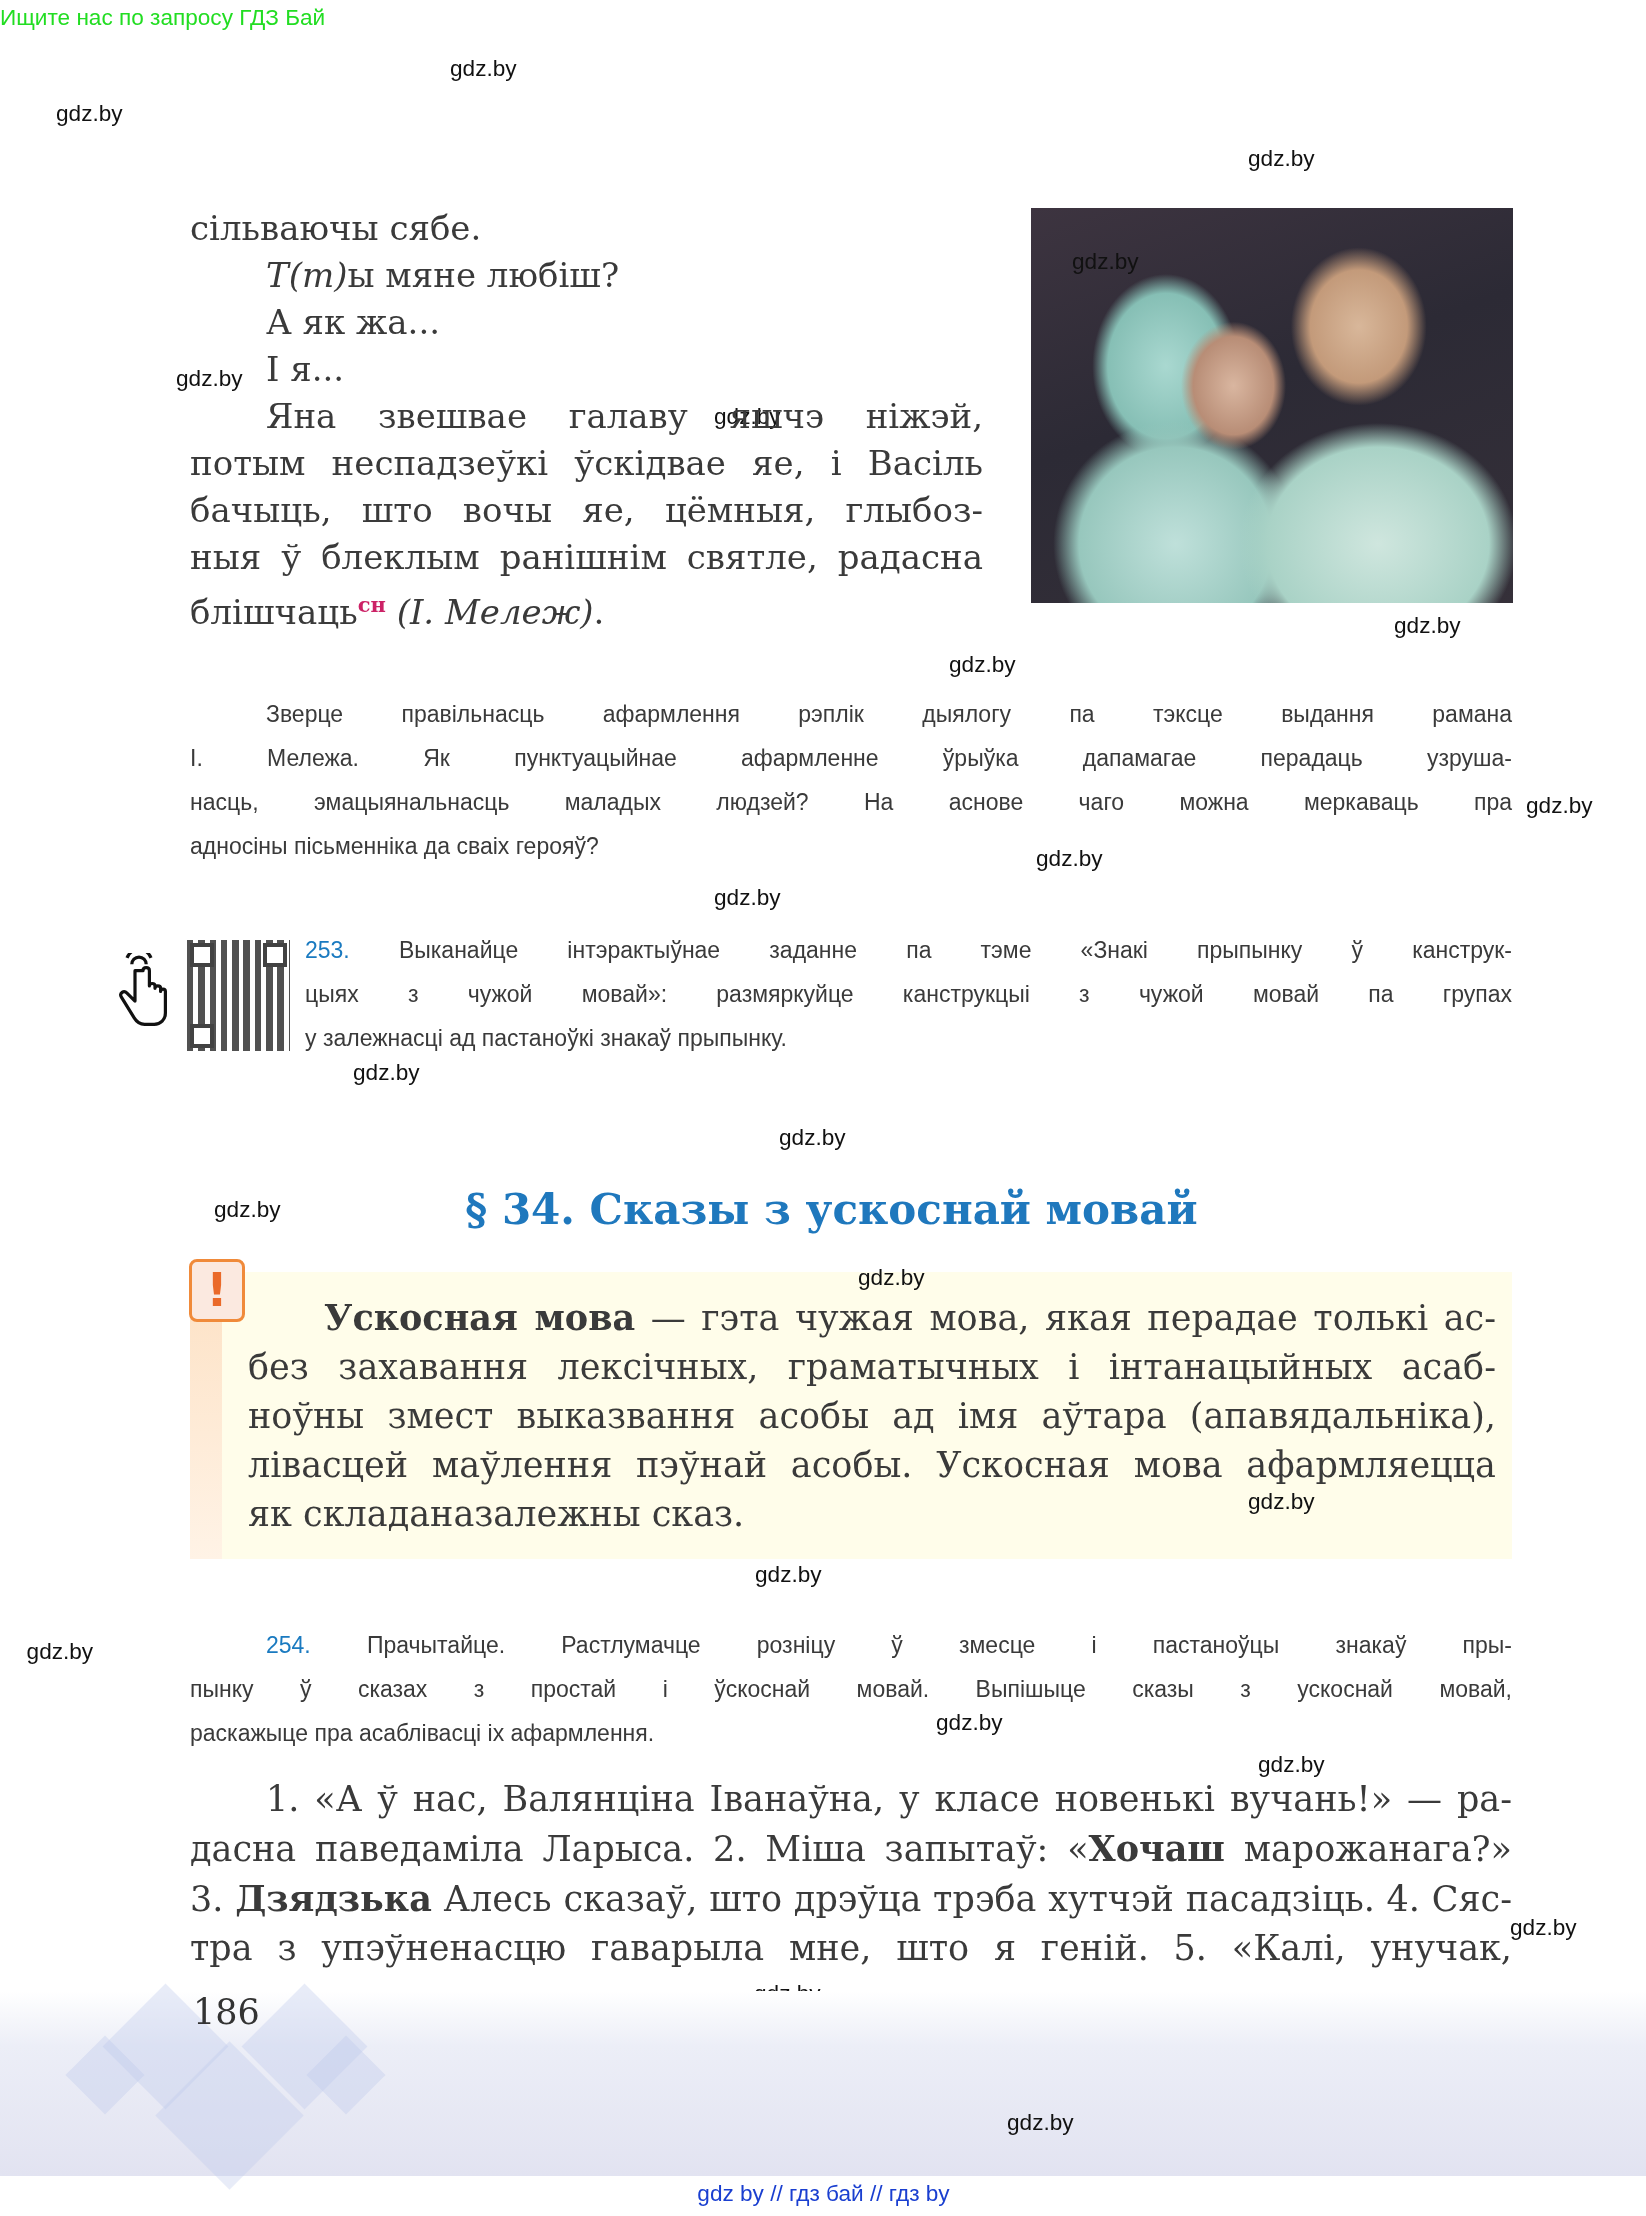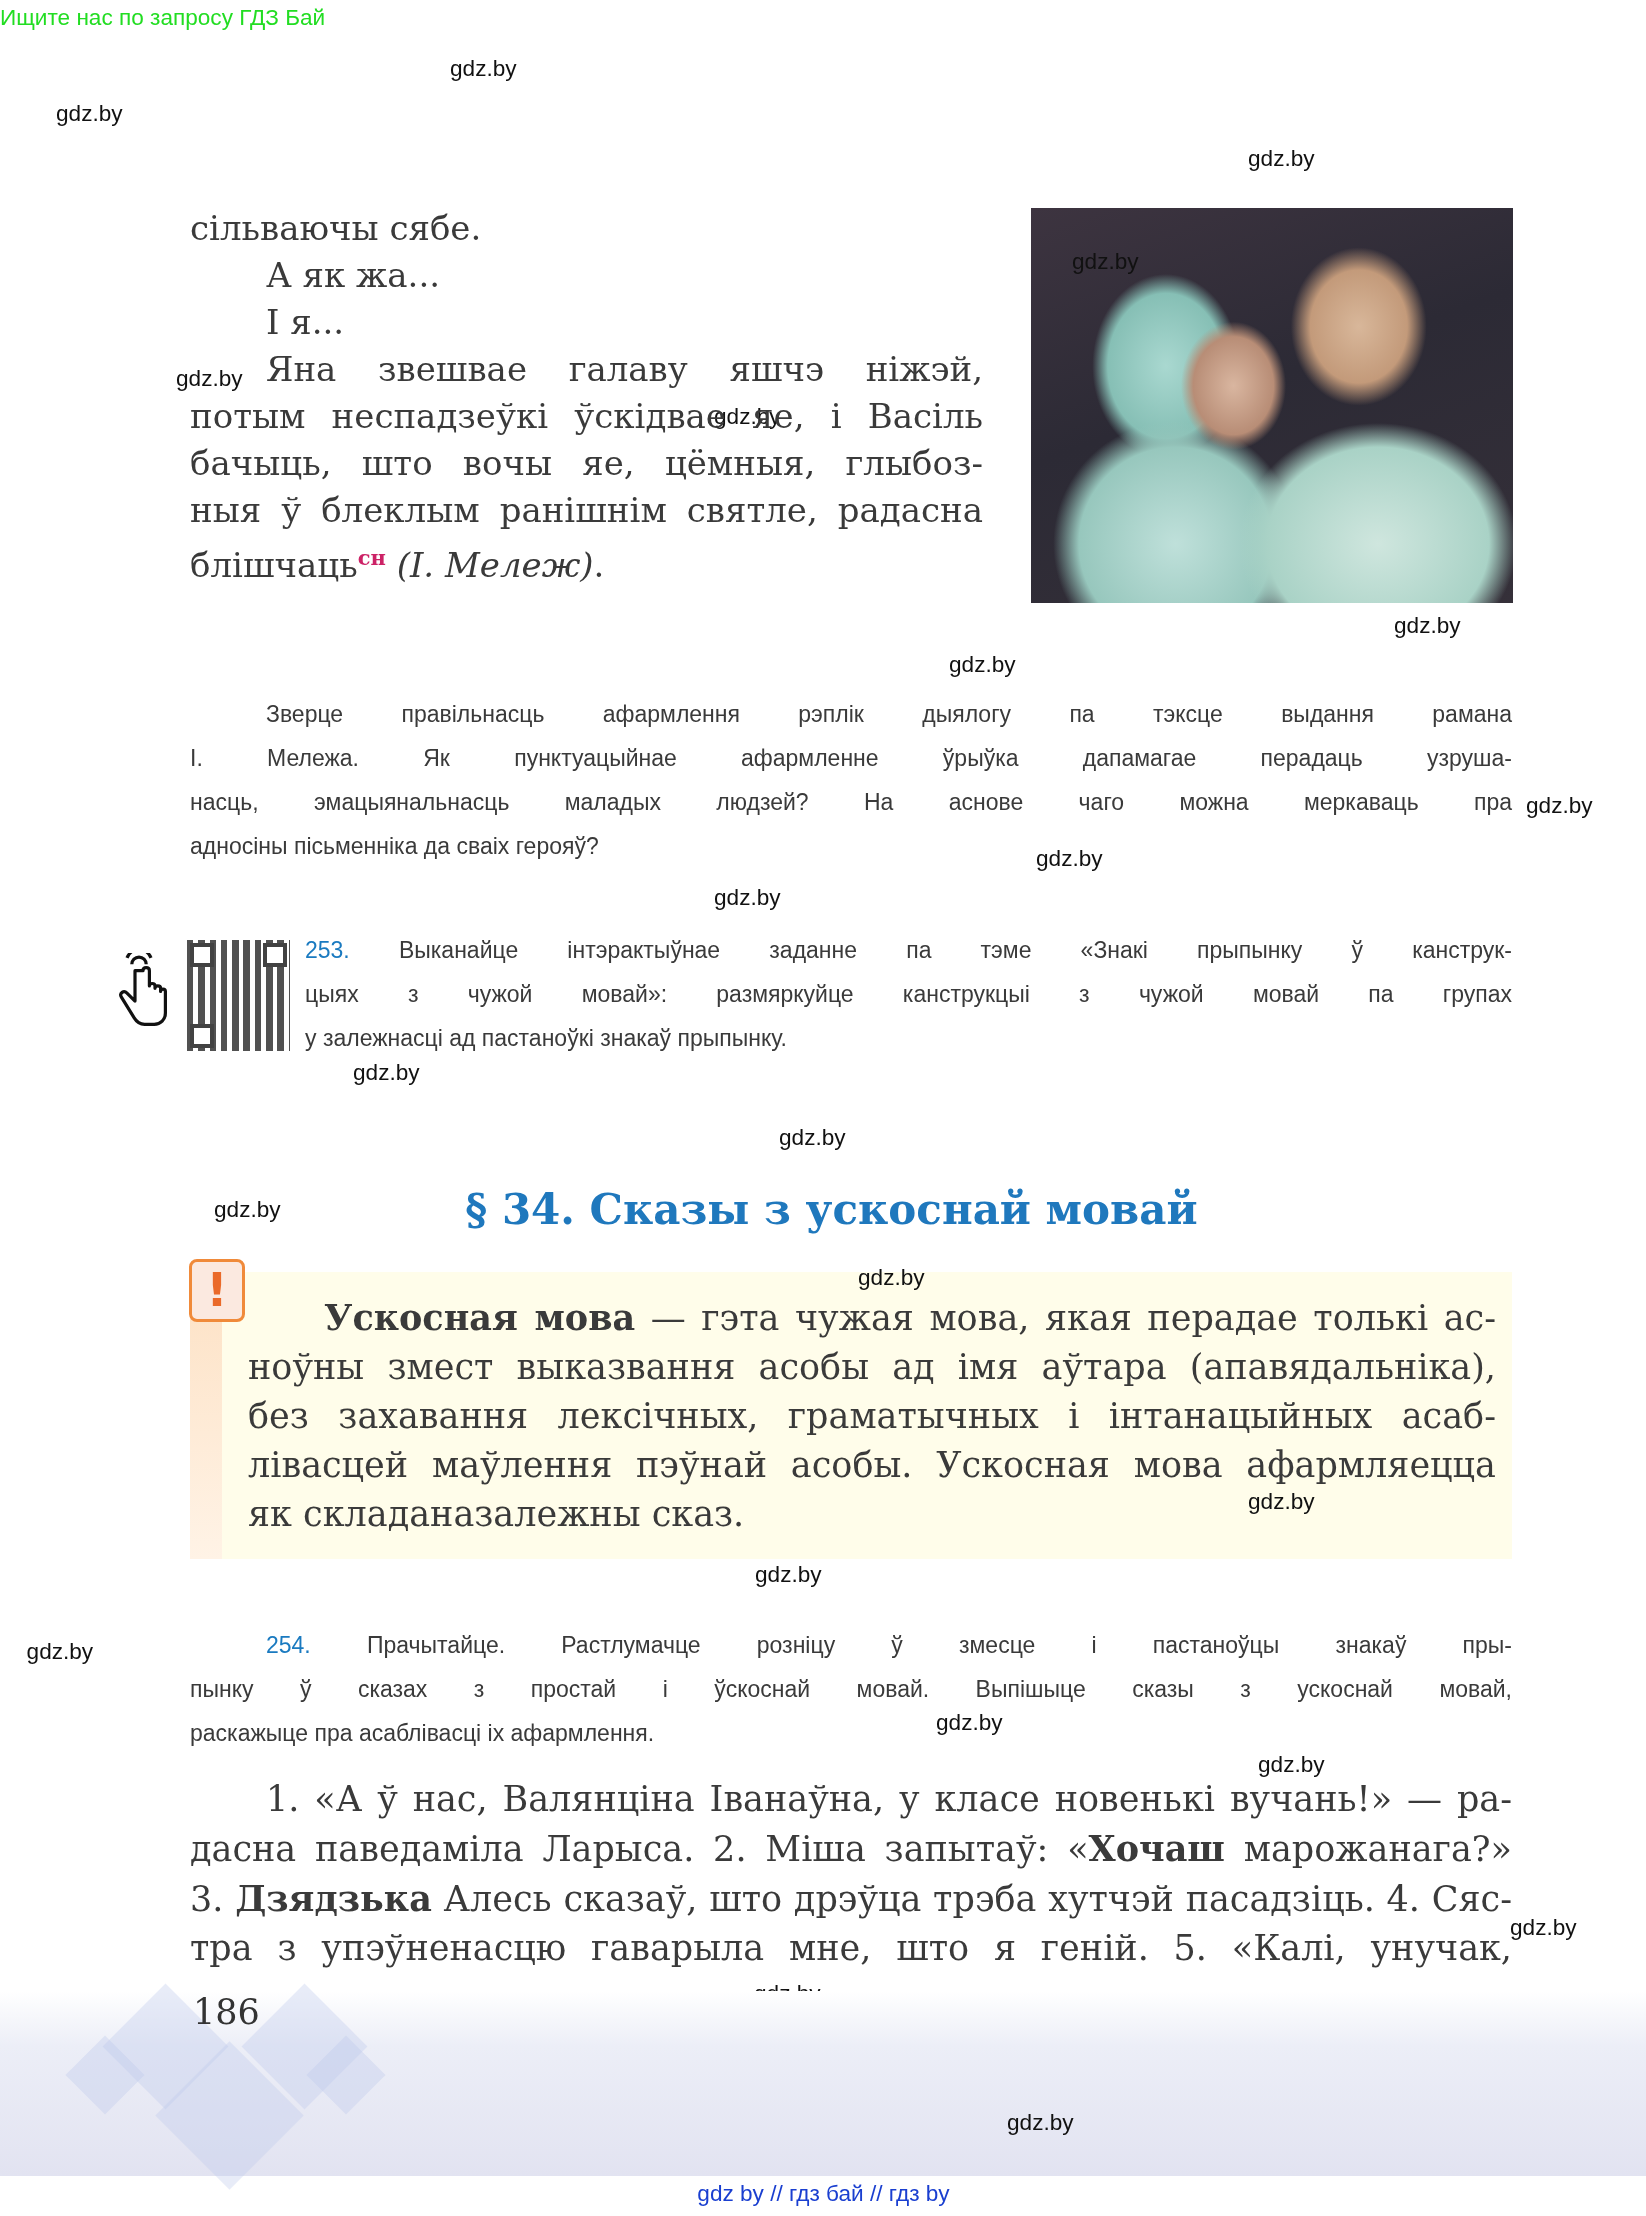--- a/index.html
+++ b/index.html
@@ -120,20 +120,21 @@
 <span class="wm" style="left:755px;top:1564px">gdz.by</span>
 <span class="wm" style="left:26.6px;top:1641px">gdz.by</span>
 <span class="wm" style="left:936px;top:1712px">gdz.by</span>
 <span class="wm" style="left:1258px;top:1754px">gdz.by</span>
 <span class="wm" style="left:1510px;top:1917px">gdz.by</span>
 <span class="wm" style="left:754px;top:1983px">gdz.by</span>
 <span class="wm" style="left:1007px;top:2112px;z-index:3">gdz.by</span>
 
 <div class="abs serif-body" style="left:190px;top:205px;width:793px">
   <span class="line">сільваючы сябе.</span>
+  <span class="line" style="padding-left:76px"><span class="ital">Т(т)</span><span>ы мяне любіш?</span></span>
   <span class="line" style="padding-left:76px">А як жа...</span>
   <span class="line" style="padding-left:76px">І я...</span>
   <span class="justify" style="padding-left:76px">Яна звешвае галаву яшчэ ніжэй,</span>
   <span class="justify">потым неспадзеўкі ўскідвае яе, і Васіль</span>
   <span class="justify">бачыць, што вочы яе, цёмныя, глыбоз-</span>
   <span class="justify">ныя ў блеклым ранішнім святле, радасна</span>
   <span class="line"><span>блішчаць</span><span class="sup-red">сн</span> <span class="ital">(І. Мележ)</span><span>.</span></span>
 </div>
 
 <div class="photo" title="film-still-girl-in-headscarf-and-young-man"></div>
@@ -162,22 +163,22 @@
 
 <div class="heading">§ 34. Сказы з ускоснай мовай</div>
 
 <div class="def-box"></div>
 <div class="def-stripe"></div>
 <div class="warning-wrap">
   <div class="warn-icon">!</div>
 </div>
 <div class="abs serif-body" style="left:248px;top:1293px;width:1248px;font-size:35px;line-height:49px">
   <span class="justify" style="padding-left:76px"><span class="bold">Ускосная мова</span><span> — гэта чужая мова, якая перадае толькі ас-</span></span>
+  <span class="justify">без захавання лексічных, граматычных і інтанацыйных асаб-</span>
   <span class="justify">ноўны змест выказвання асобы ад імя аўтара (апавядальніка),</span>
-  <span class="justify">без захавання лексічных, граматычных і інтанацыйных асаб-</span>
   <span class="justify">лівасцей маўлення пэўнай асобы. Ускосная мова афармляецца</span>
   <span class="line">як складаназалежны сказ.</span>
 </div>
 
 <div class="abs sans-body" style="left:190px;top:1623px;width:1322px">
   <span class="justify" style="padding-left:76px"><span class="task-num">254.</span> <span>Прачытайце. Растлумачце розніцу ў змесце і пастаноўцы знакаў пры-</span></span>
   <span class="justify">пынку ў сказах з простай і ўскоснай мовай. Выпішыце сказы з ускоснай мовай,</span>
   <span class="line">раскажыце пра асаблівасці іх афармлення.</span>
 </div>
 

